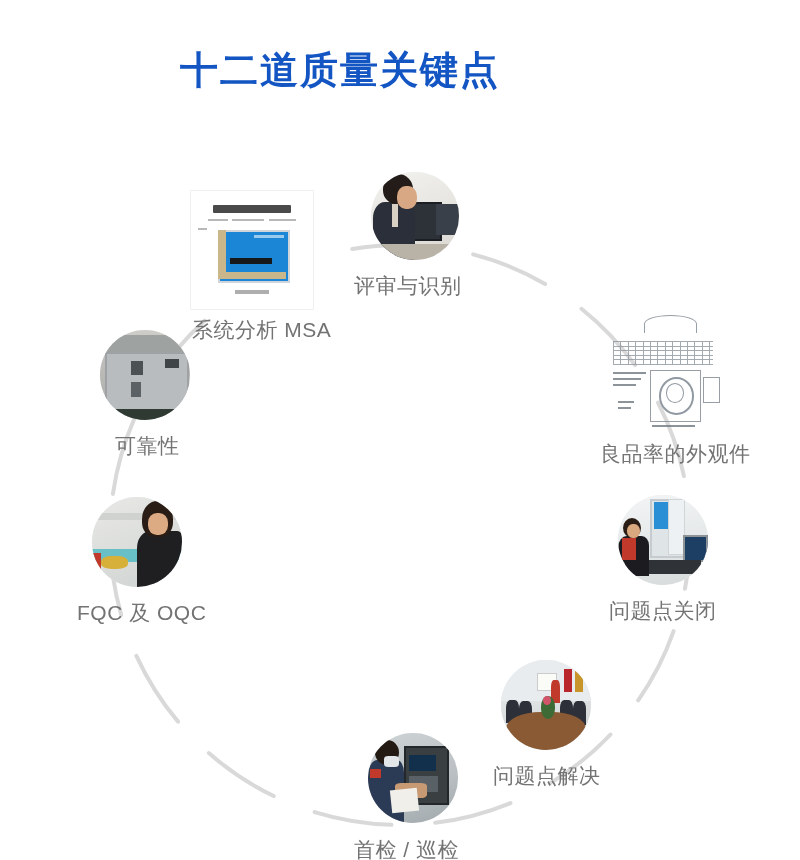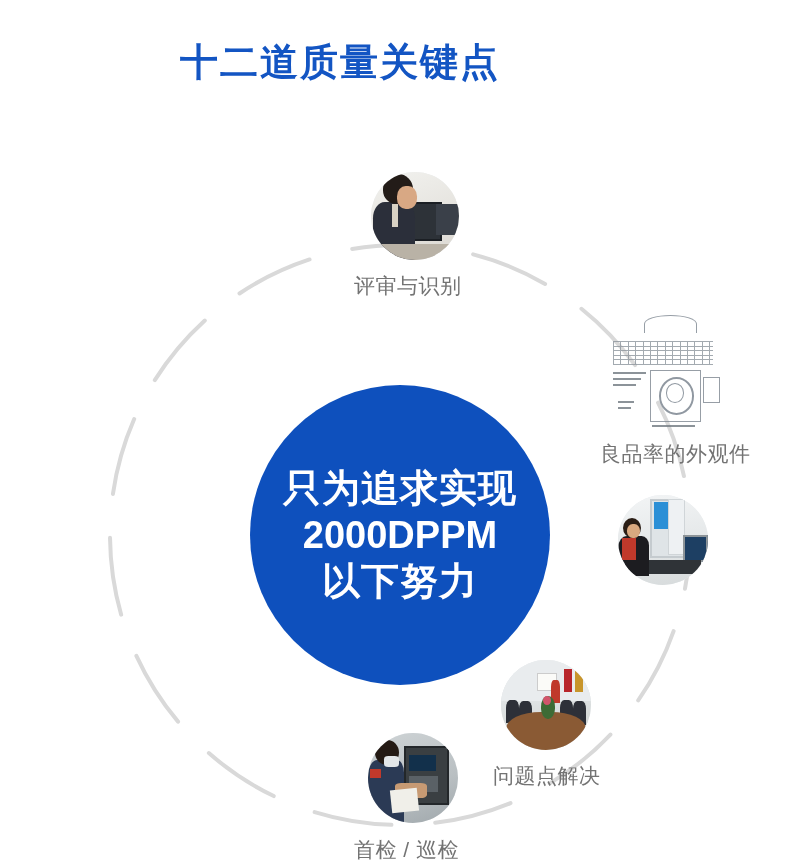--- a/index.html
+++ b/index.html
@@ -2,21 +2,21 @@
 <html><head>
 <meta charset="utf-8">
 <style>
   html,body{margin:0;padding:0;background:#ffffff;}
   body{
     width:800px;height:860px;position:relative;overflow:hidden;
     font-family:"Liberation Sans","DejaVu Sans",sans-serif;
     -webkit-font-smoothing:antialiased;
   }
   
-  #header{position:absolute;left:0;top:8px;width:680px;text-align:center;}
+  #header{position:absolute;left:0;top:16px;width:680px;text-align:center;}
   #title{
     font-size:38px;font-weight:bold;color:#1355c3;letter-spacing:2px;
     margin-top:34px;line-height:1.1;
   }
   #subtitle{
     font-size:25px;color:#3b3b3b;margin-top:18px;letter-spacing:0px;line-height:1.2;
   }
   
   #stage{position:absolute;left:0;top:150px;width:800px;height:710px;}
   #arc-svg{position:absolute;left:0;top:0;width:800px;height:710px;}
@@ -156,25 +156,20 @@
 <div id="header">
   <div id="title">十二道质量关键点</div>
 </div>
 
 <div id="stage">
 
   <svg id="arc-svg" viewBox="0 0 800 710">
     <circle cx="400" cy="385" r="290" fill="none" stroke="#d9d9d9" stroke-width="4" stroke-dasharray="78 44" stroke-dashoffset="24" stroke-linecap="round"></circle>
   </svg>
 
-  <div id="hub">
-    <div class="hub-line">只为追求实现</div>
-    <div class="hub-line latin">2000DPPM</div>
-    <div class="hub-line">以下努力</div>
-  </div>
 
   <div class="node" style="left:371px;top:22px;">
     <div class="bubble" style="width:88px;height:88px;">
       <div class="ph ph-review">
         <div class="sky"></div>
           <div class="mon1"></div>
           <div class="mon2"></div>
         <div class="body"></div>
           <div class="tie"></div>
           <div class="head"></div>
@@ -214,20 +209,21 @@
           <div class="blue"></div>
           <div class="col"></div>
         <div class="mon"></div>
           <div class="base"></div>
         <div class="body"></div>
           <div class="vest"></div>
           <div class="head"></div>
           <div class="face"></div>
       </div>
     </div>
+    <div class="label" style="left:-9px;top:102px;">问题点关闭</div>
   </div>
 
   <div class="node" style="left:501px;top:510px;">
     <div class="bubble" style="width:90px;height:90px;">
       <div class="ph ph-meet">
         <div class="sky"></div>
           <div class="wall"></div>
           <div class="board"></div>
         <div class="ban1"></div>
           <div class="ban2"></div>
@@ -256,16 +252,63 @@
           <div class="h1"></div>
           <div class="mask"></div>
         <div class="arm"></div>
           <div class="paper"></div>
       </div>
     </div>
     <div class="label" style="left:-14px;top:103px;">首检 / 巡检</div>
   </div>
 
 
-
-
+  <div class="node" style="left:92px;top:347px;">
+    <div class="bubble" style="width:90px;height:90px;">
+      <div class="ph ph-fqc">
+        <div class="sky"></div>
+          <div class="shelf"></div>
+          <div class="bench"></div>
+        <div class="red"></div>
+          <div class="gold"></div>
+        <div class="body"></div>
+          <div class="hair"></div>
+          <div class="face"></div>
+      </div>
+    </div>
+    <div class="label" style="left:-15px;top:102px;">FQC 及 OQC</div>
+  </div>
+
+  <div class="node" style="left:100px;top:180px;">
+    <div class="bubble" style="width:90px;height:90px;">
+      <div class="ph ph-rel">
+        <div class="sky"></div>
+          <div class="top"></div>
+          <div class="cab"></div>
+        <div class="d1"></div>
+          <div class="d2"></div>
+          <div class="d3"></div>
+          <div class="base"></div>
+      </div>
+    </div>
+    <div class="label" style="left:15px;top:102px;">可靠性</div>
+  </div>
+
+  <div class="node" style="left:190px;top:40px;">
+    <div class="bubble plain" style="width:124px;height:120px;">
+      <div class="doc">
+        <div class="dt"></div>
+        <div class="dtiny" style="left:14%;top:24%;width:16%;"></div>
+        <div class="dtiny" style="left:34%;top:24%;width:26%;"></div>
+        <div class="dtiny" style="left:64%;top:24%;width:22%;"></div>
+        <div class="dtiny" style="left:6%;top:31%;width:7%;"></div>
+        <div class="dimg"></div>
+          <div class="druler"></div>
+          <div class="drule2"></div>
+          <div class="dbar"></div>
+        <div class="dtiny" style="left:52%;top:37%;width:24%;background:#cfe6f5;height:3px;"></div>
+        <div class="dcap"></div>
+      </div>
+    </div>
+    <div class="label" style="left:2px;top:126px;">系统分析 MSA</div>
+  </div>
 
 </div>
 
 </body></html>

